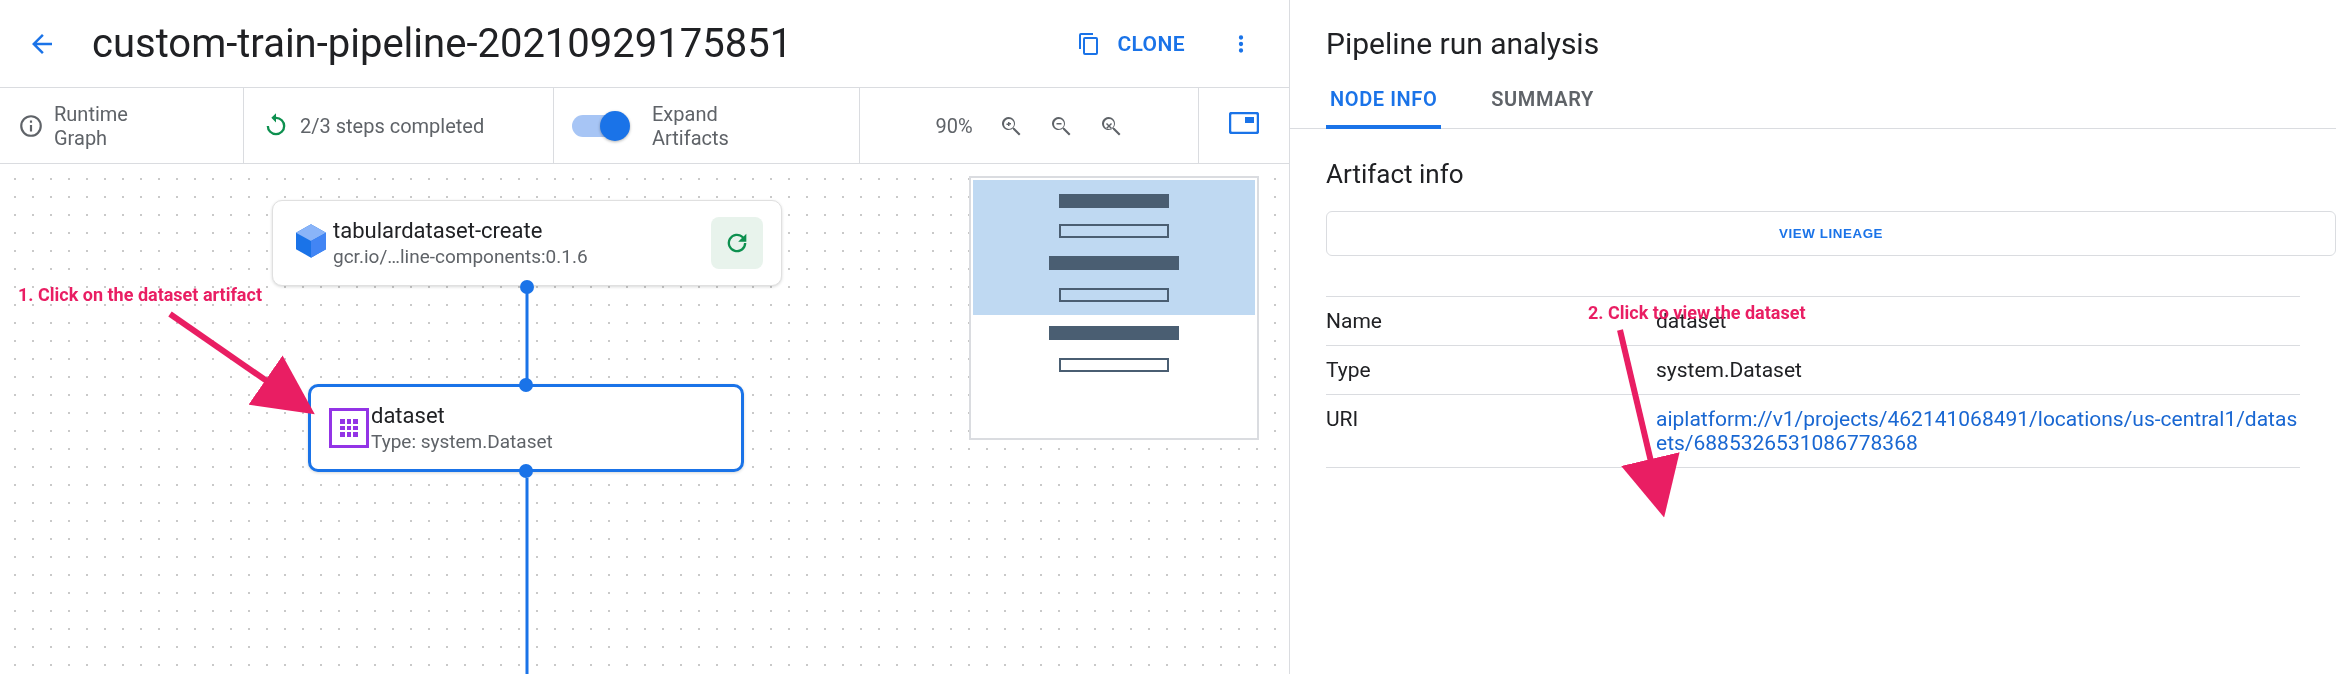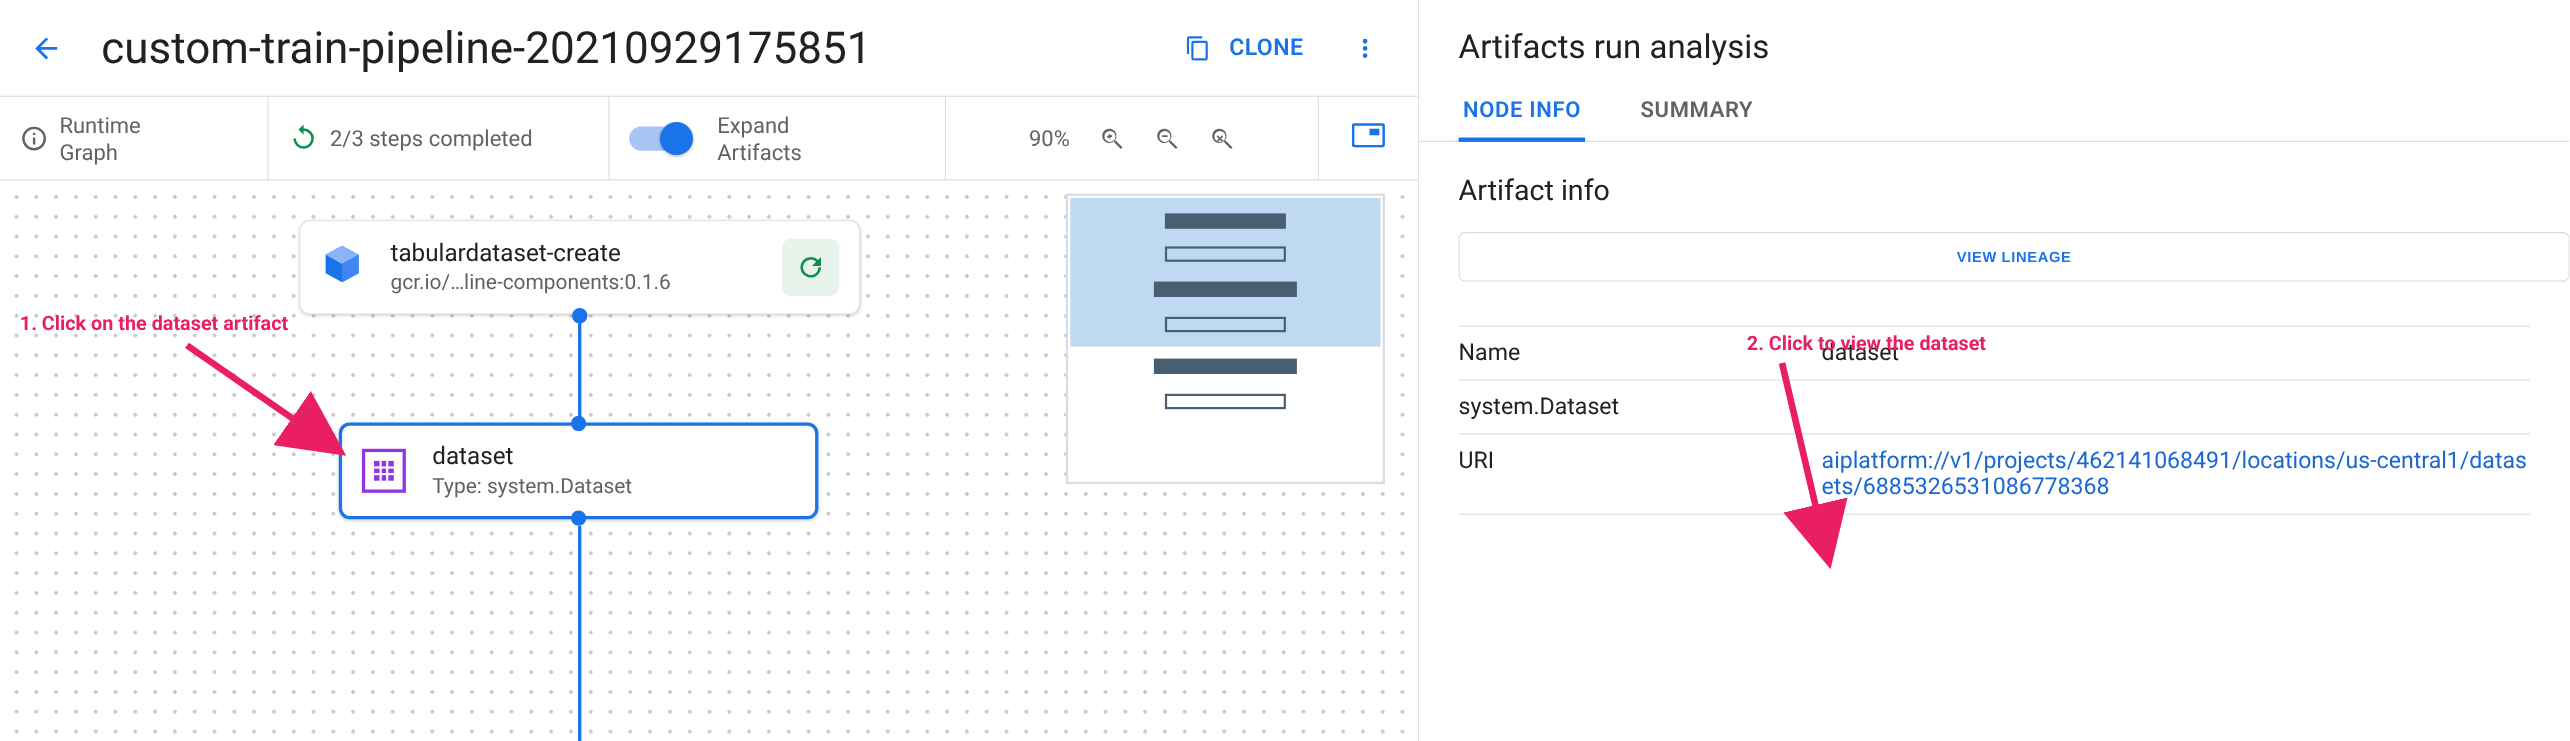--- a/index.html
+++ b/index.html
@@ -37,21 +37,21 @@
   .zoom-group{display:flex;align-items:center;gap:26px;}
   .zoom-group .pct{color:var(--text-secondary);font-size:20px;}
   .zoom-btn{color:var(--text-secondary);cursor:pointer;display:inline-flex;}
   .minimap-toggle{color:var(--blue);cursor:pointer;}
 
   
   .canvas{flex:1;position:relative;overflow:hidden;
     background-image:radial-gradient(#c9c9c9 1.5px, transparent 1.5px);
     background-size:18px 18px; background-position:6px 6px;}
 
-  .node, .artifact{position:absolute;background:#fff;border-radius:10px;padding:16px 18px;display:flex;align-items:center;gap:24px;box-shadow:0 1px 3px rgba(60,64,67,.2);}
+  .node, .artifact{position:absolute;background:#fff;border-radius:10px;padding:16px 18px;display:flex;align-items:center;gap:2px;box-shadow:0 1px 3px rgba(60,64,67,.2);}
   .node{left:272px;top:36px;width:510px;border:1px solid #e0e0e0;}
   .node .retry{margin-left:auto;width:52px;height:52px;border-radius:8px;background:#e8f3ec;display:flex;align-items:center;justify-content:center;}
   .node-title{font-size:22px;color:#202124;}
   .node-sub{font-size:19px;color:var(--text-secondary);margin-top:2px;}
   .artifact{left:308px;top:220px;width:436px;border:3px solid var(--blue);}
   .artifact .icon-box{width:40px;height:40px;border:3px solid #9334e6;display:grid;place-items:center;}
   .artifact .icon-box .dots{width:18px;height:18px;display:grid;grid-template-columns:repeat(3,1fr);grid-template-rows:repeat(3,1fr);gap:2px;}
   .artifact .icon-box .dots span{background:#9334e6;}
   .port{position:absolute;width:14px;height:14px;border-radius:50%;background:var(--blue);left:50%;transform:translateX(-50%);}
   .edge{position:absolute;left:50%;width:3px;background:var(--blue);transform:translateX(-50%);}
@@ -224,34 +224,35 @@
             <marker id="ah1" markerWidth="10" markerHeight="10" refX="7" refY="5" orient="auto">
               <path d="M0,0 L10,5 L0,10 z" fill="var(--hot-pink)"></path>
             </marker>
           </defs>
         <line x1="10" y1="10" x2="140" y2="100" stroke="var(--hot-pink)" stroke-width="6" marker-end="url(#ah1)"></line>
       </svg>
     </div>
   </div>
 
   <div class="right" style="position:relative;">
-    <div class="r-header">Artifacts run analysis</div>
+    <div class="r-header">Pipeline run analysis</div>
     <div class="tabs">
       <div class="tab active">NODE INFO</div>
       <div class="tab">SUMMARY</div>
     </div>
     <div class="section-title">Artifact info</div>
     <button class="lineage">VIEW LINEAGE</button>
 
     <div class="kv">
       <div class="kvrow">
         <div class="k">Name</div>
         <div class="v">dataset</div>
       </div>
       <div class="kvrow">
+        <div class="k">Type</div>
         <div class="v">system.Dataset</div>
       </div>
       <div class="kvrow">
         <div class="k">URI</div>
         <div class="v link">aiplatform://v1/projects/462141068491/locations/us-central1/datasets/6885326531086778368</div>
       </div>
     </div>
 
     <div class="anno" style="left:298px;top:302px;">2. Click to view the dataset</div>
     <svg class="svg-overlay-r" style="left:300px;top:320px" width="160" height="200">

